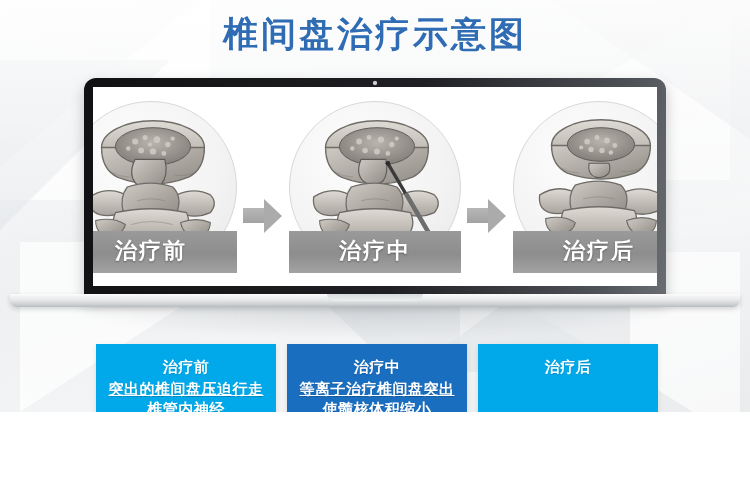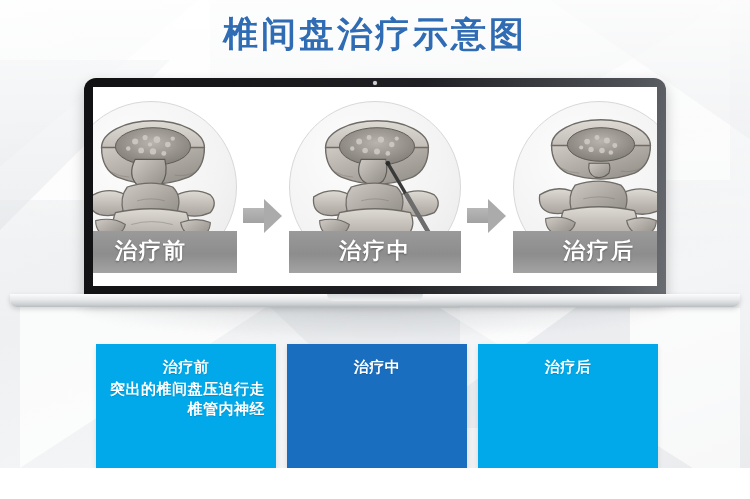--- a/index.html
+++ b/index.html
@@ -8,21 +8,21 @@
     padding: 0;
     background: #ffffff;
   }
   body {
     font-family: "Liberation Sans", "DejaVu Sans", sans-serif;
   }
 
   #stage {
     position: relative;
     width: 750px;
-    height: 468px;
+    height: 412px;
     overflow: hidden;
     background: #fef9c3;
   }
 
   
   .bg-base {
     position: absolute;
     inset: 0;
     background:
       linear-gradient(160deg, #f7f8f9 0%, #eef0f1 45%, #f4f5f6 70%, #e9ebec 100%);
@@ -247,21 +247,22 @@
     text-shadow: 0 1px 1px rgba(0,0,0,0.14);
     box-shadow: 0 2px 5px rgba(0,0,0,0.10);
   }
   .card.light { background: #01a9ea; }
   .card.dark  { background: #1a6ec0; }
   .card-title {
     text-align: center;
     margin-bottom: 2px;
   }
   .card-body {
-    text-align: right;
+    text-align: center;
+    text-decoration: underline;
   }
 </style>
 </head>
 <body>
 
 <div id="stage">
 
   <div class="bg-base"></div>
   <div class="facet f1"></div>
   <div class="facet f2"></div>
@@ -436,20 +437,21 @@
 
   <div id="cards">
 
     <div class="card light">
       <div class="card-title">治疗前</div>
       <div class="card-body">突出的椎间盘压迫行走椎管内神经</div>
     </div>
 
     <div class="card dark">
       <div class="card-title">治疗中</div>
+      <div class="card-body">等离子治疗椎间盘突出使髓核体积缩小</div>
     </div>
 
     <div class="card light">
       <div class="card-title">治疗后</div>
     </div>
 
   </div>
 
 </div>
 

